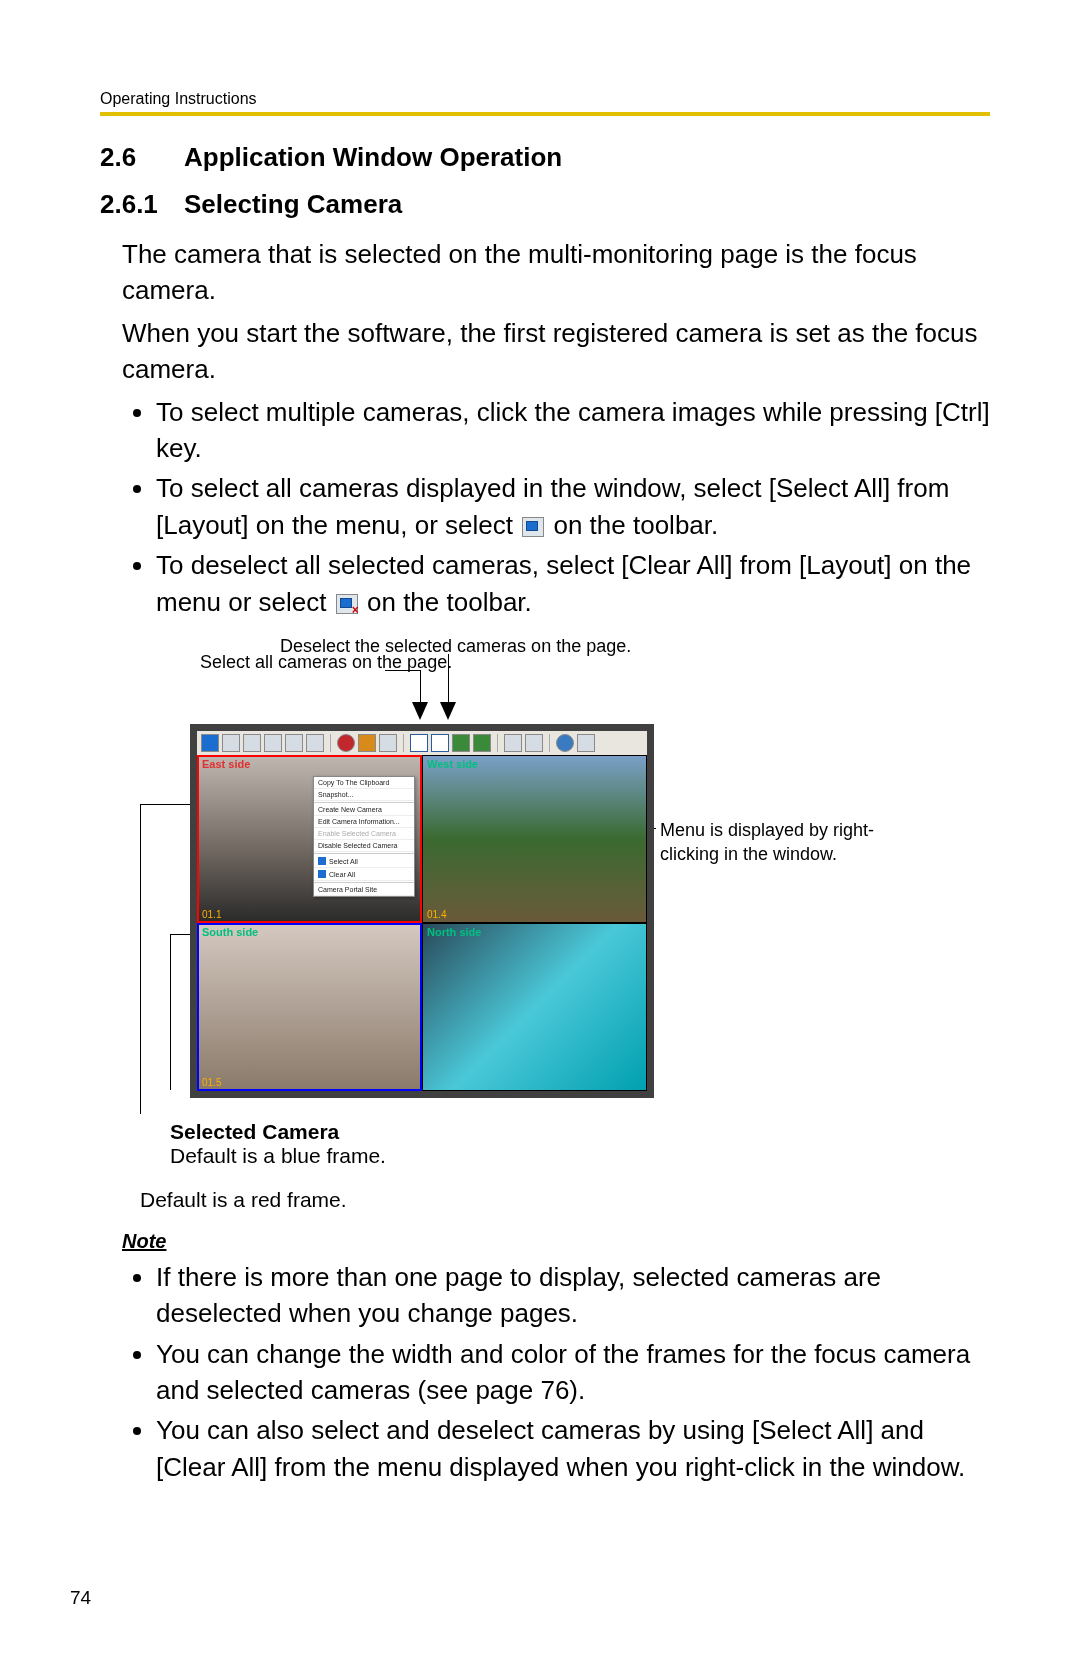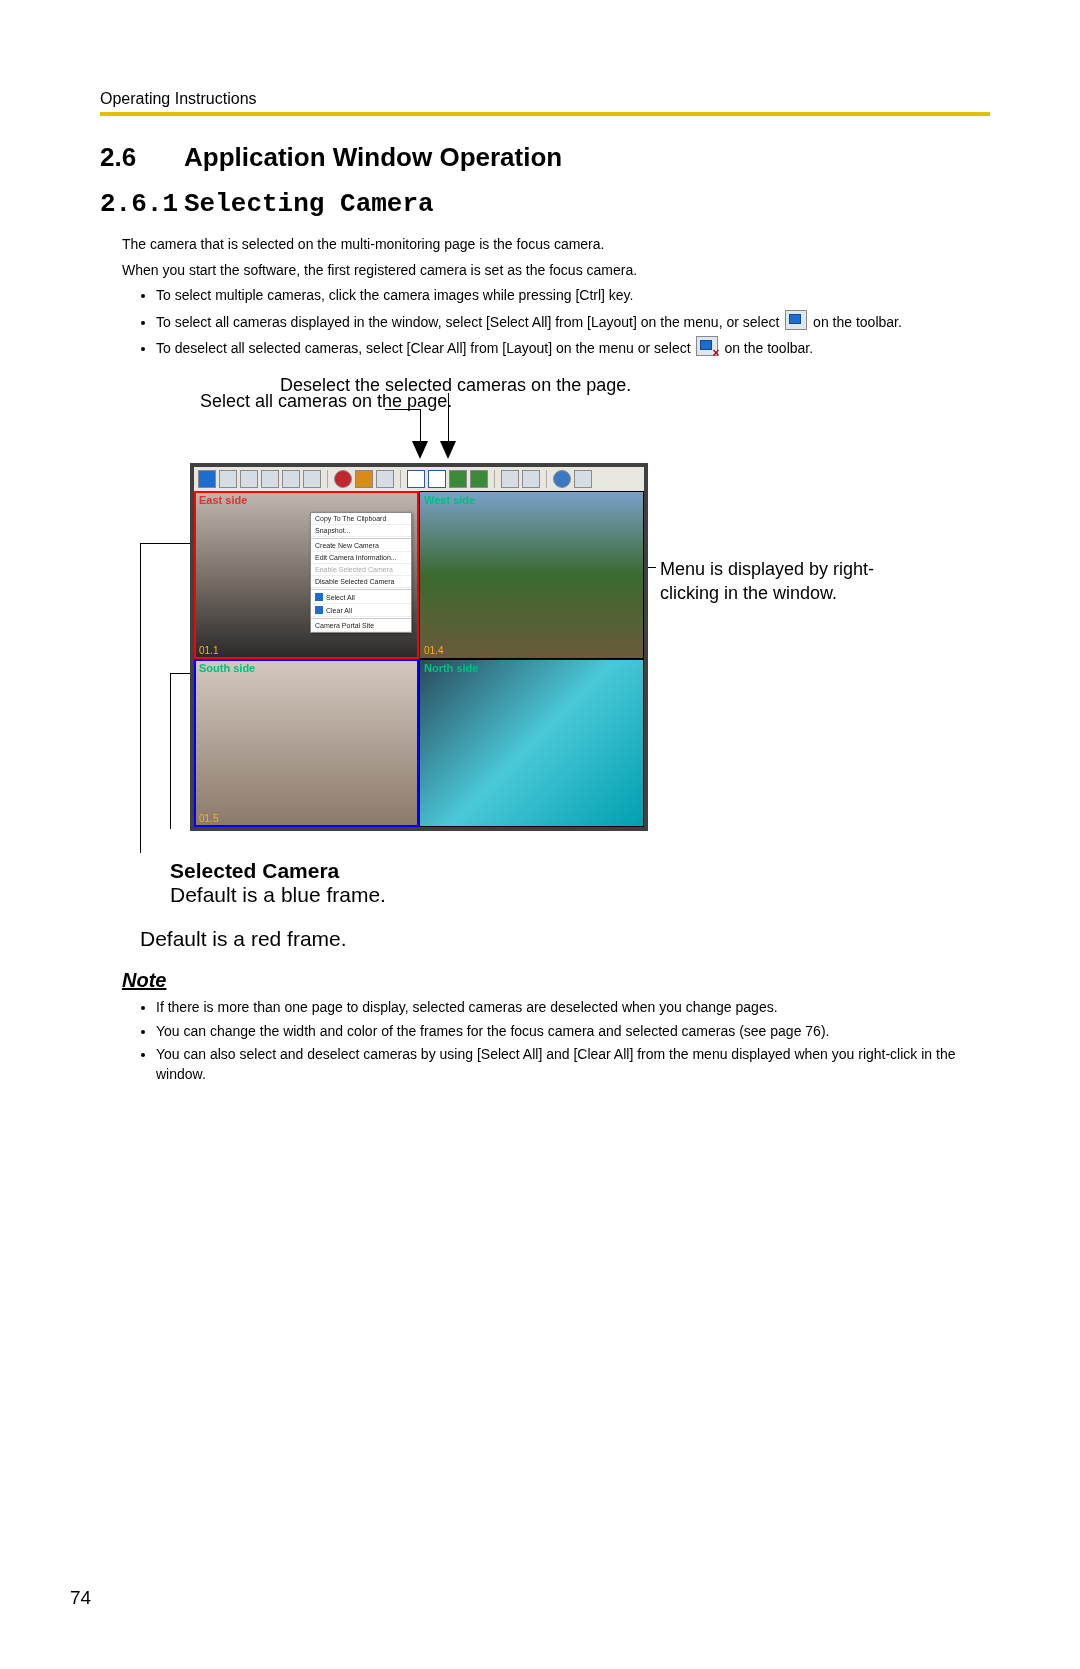--- a/index.html
+++ b/index.html
@@ -1,36 +1,36 @@
 <!DOCTYPE html>
 <html><head>
 <meta charset="utf-8">
 <style>
   html,body{margin:0;padding:0;background:#fff;font-family:Arial,Helvetica,sans-serif;color:#000;}
   .page{width:1080px;min-height:1669px;margin:0 auto;padding:90px 90px 32px 100px;box-sizing:border-box;position:relative;}
   .running-head{font-size:16px;margin-bottom:4px;}
   .rule{height:4px;background:#e0c000;margin-bottom:26px;}
   .h1{font-size:26px;font-weight:bold;margin:0 0 16px 0;}
   .h1 .num{display:inline-block;width:84px;}
-  .h2{font-size:26px;font-weight:bold;margin:0 0 16px 0;font-family:Liberation Mono, monospace;}
+  .h2{font-size:26px;font-weight:bold;margin:0 0 16px 0;}
   .h2 .num{display:inline-block;width:84px;}
-  .body{font-size:14px;line-height:1.4;}
+  .body{font-size:26px;line-height:1.4;}
   .body p{margin:0 0 6px 0;}
   ul.bullets{margin:6px 0 14px 0;padding-left:56px;}
   ul.bullets li{margin:4px 0;}
   .inline-icon{display:inline-block;vertical-align:-3px;width:20px;height:18px;border:1px solid #888;background:#dfe6ec;position:relative;margin:0 2px;}
   .inline-icon::after{content:"";position:absolute;width:10px;height:8px;background:#1c6dd0;top:3px;left:3px;border:1px solid #134a8e;}
   .inline-icon.deselect::before{content:"×";position:absolute;right:-2px;bottom:-6px;font-size:12px;color:#c00;font-weight:bold;}
   .fig-area{position:relative;width:860px;height:480px;margin:10px 0 6px 0;}
   .callout{position:absolute;font-size:18px;line-height:1.35;}
   .callout.small{font-size:18px;}
   .arrow-line{position:absolute;background:#000;}
   .arrow-head-down{position:absolute;width:0;height:0;border-left:8px solid transparent;border-right:8px solid transparent;border-top:18px solid #000;}
   .arrow-head-left{position:absolute;width:0;height:0;border-top:5px solid transparent;border-bottom:5px solid transparent;border-right:14px solid #000;}
-  .screenshot{position:absolute;top:90px;left:90px;width:450px;height:360px;background:#b4b8a8;border:4px solid #404040;}
+  .screenshot{position:absolute;top:90px;left:90px;width:450px;height:360px;background:#b4b8a8;border:7px solid #404040;}
   .toolbar{height:24px;background:#e8e6de;border-bottom:1px solid #aaa;display:flex;align-items:center;gap:3px;padding:0 4px;}
   .tbtn{width:16px;height:16px;border:1px solid #8a8a8a;background:#d6dce4;}
   .tbtn.blue{background:#1c6dd0;}
   .tbtn.red{background:#c1272d;border-radius:50%;}
   .tbtn.green{background:#3a8a3a;}
   .tbtn.orange{background:#d88a1a;}
   .tbtn.sq{background:#fff;border:1px solid #2a5aa0;}
   .tbtn.globe{background:#3a7ac0;border-radius:50%;}
   .tsep{width:1px;height:18px;background:#aaa;margin:0 3px;}
   .quad{position:absolute;top:24px;left:0;right:0;bottom:0;display:grid;grid-template-columns:1fr 1fr;grid-template-rows:1fr 1fr;}

